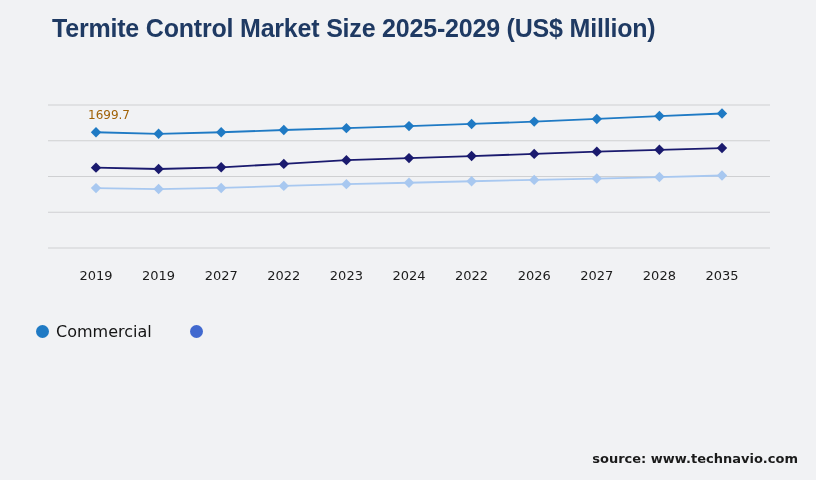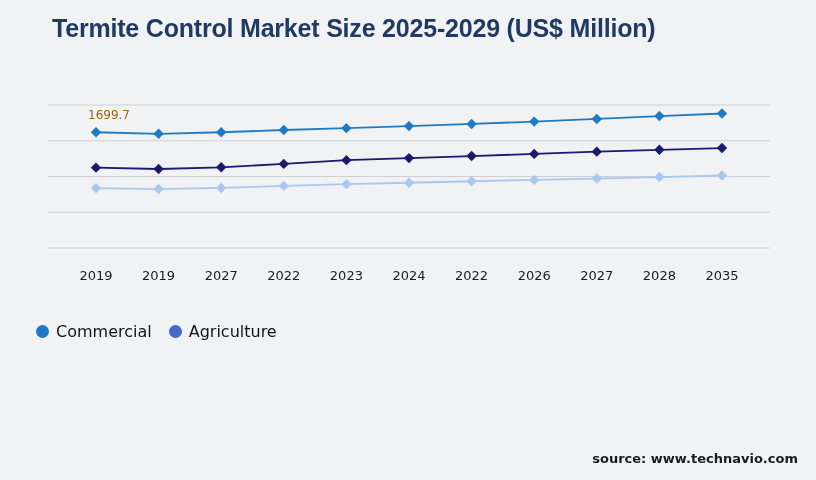--- a/index.html
+++ b/index.html
@@ -63,21 +63,21 @@
     color: #1b1b1b;
     font-family: "DejaVu Sans", sans-serif;
     white-space: nowrap;
   }
   #legend {
     position: absolute;
     left: 36px;
     top: 322px;
     display: flex;
     align-items: center;
-    gap: 17px;
+    gap: 38px;
   }
   .legend-item {
     display: flex;
     align-items: center;
     gap: 7px;
   }
   .legend-marker {
     width: 13px;
     height: 13px;
     border-radius: 50%;
@@ -179,19 +179,18 @@
       <div class="x-tick" style="left: 674px;">2035</div>
     </div>
 
   <div id="legend">
       <div class="legend-item">
         <span class="legend-marker" style="background: rgb(31, 122, 196);"></span>
         <span class="legend-label">Commercial</span>
       </div>
       <div class="legend-item">
         <span class="legend-marker" style="background: rgb(65, 105, 207);"></span>
-        <span class="legend-label">Agriculture</span>
       </div>
     </div>
 
   <div id="source-note">source: www.technavio.com</div>
 
 </div>
 
 </body></html>

